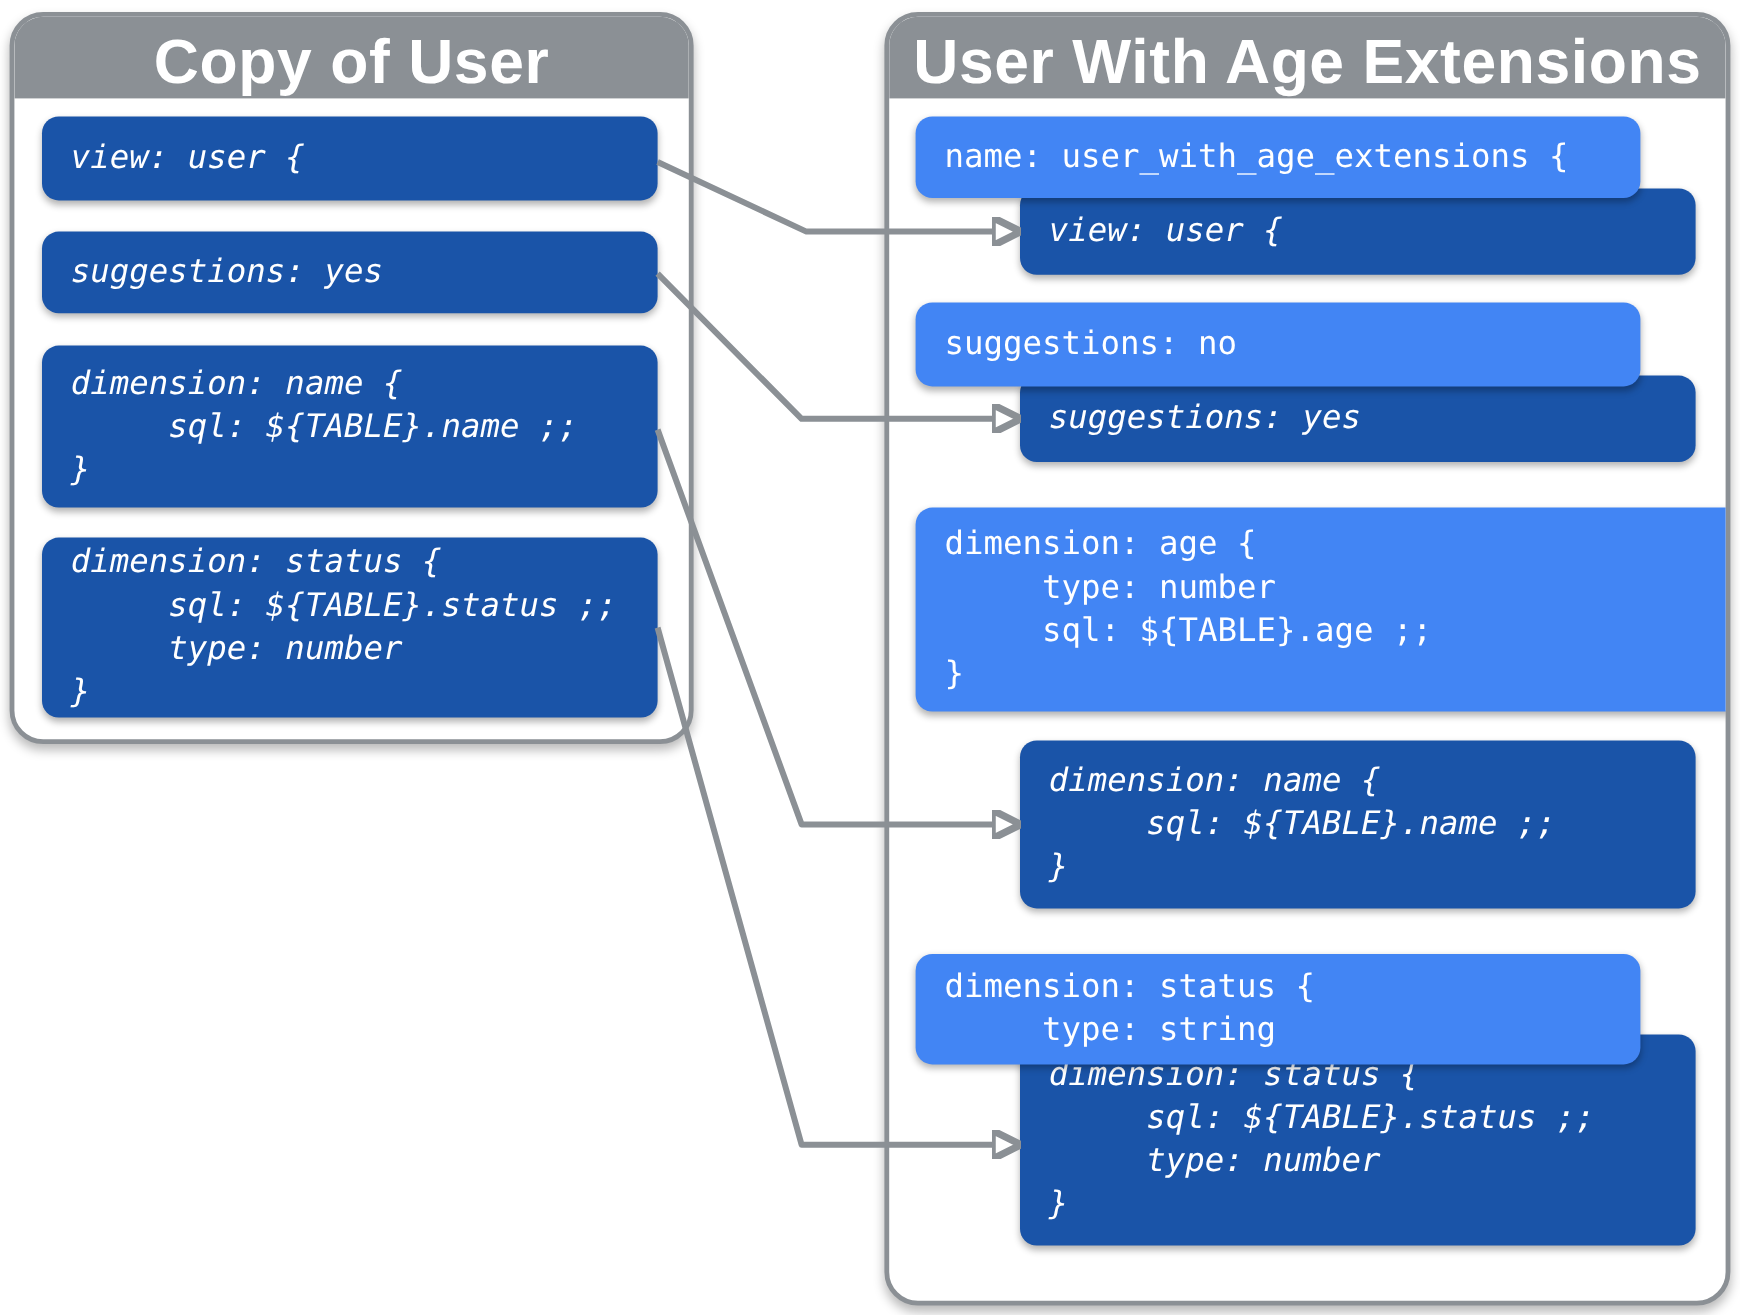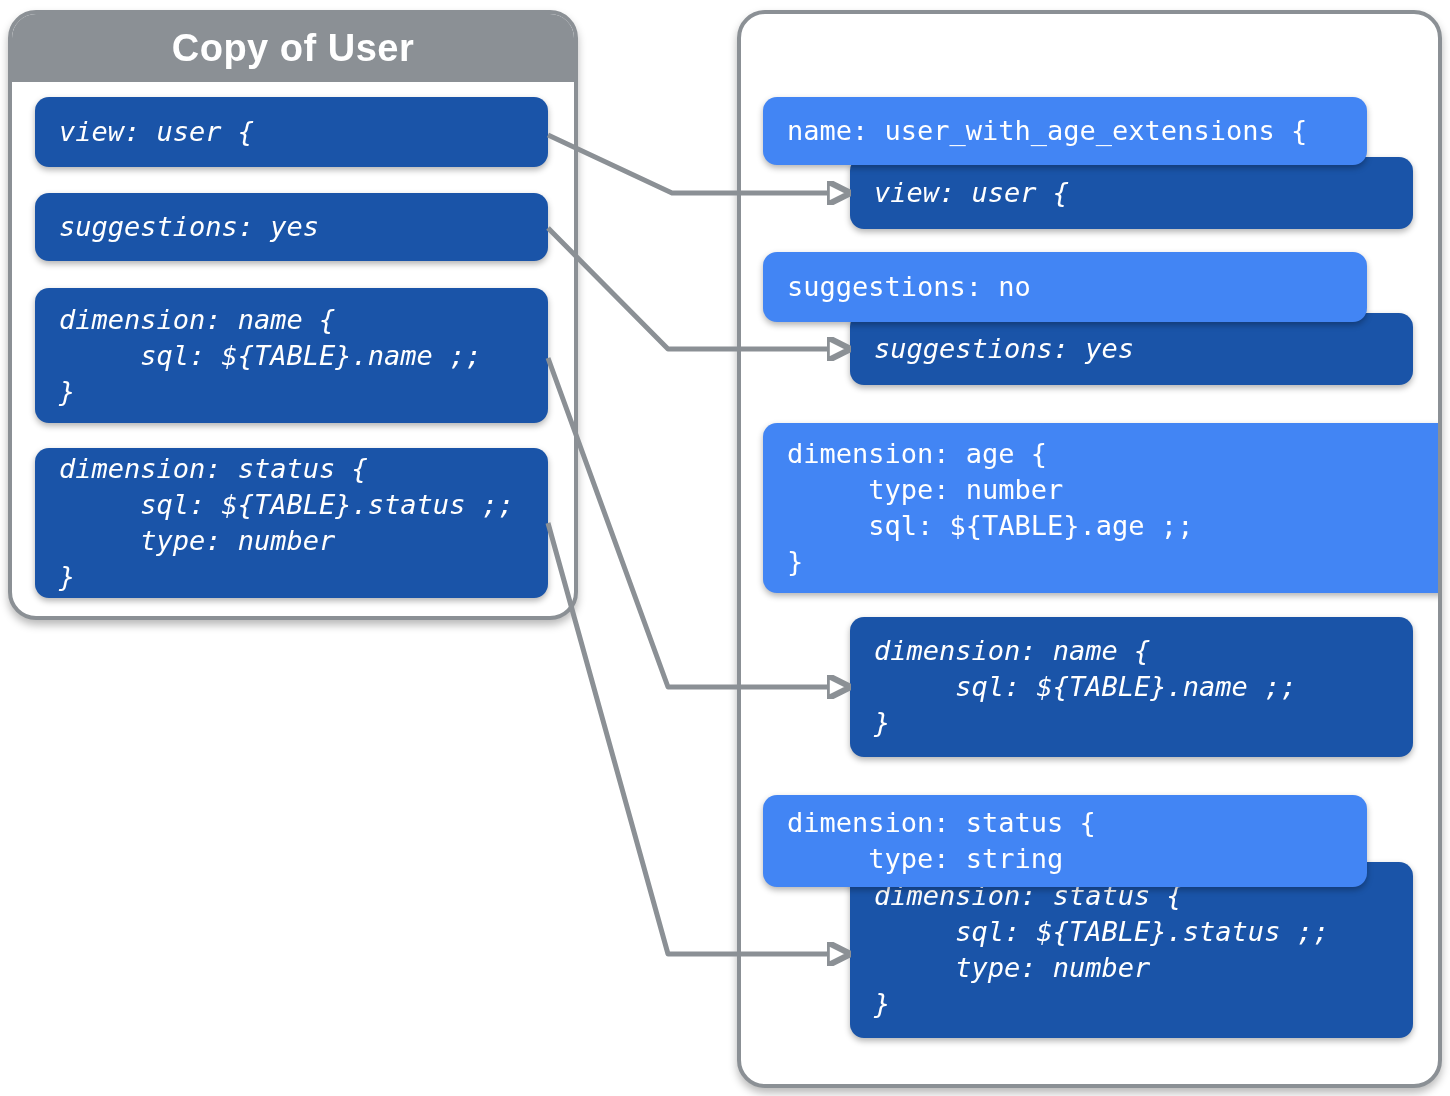--- a/index.html
+++ b/index.html
@@ -23,23 +23,23 @@
     border:4px solid var(--gray);
     border-radius:28px;
     box-shadow:0 5px 9px rgba(0,0,0,.28);
     overflow:hidden;
   }
   .panel-left{left:8px;top:10px;width:570px;height:610px;}
   .panel-right{left:737px;top:10px;width:705px;height:1078px;}
   .panel-header{
     position:absolute;left:0;top:0;right:0;height:68px;
     background:var(--gray);
-    display:flex;align-items:center;justify-content:center;
+    display:flex;align-items:flex-end;justify-content:center;
     color:#ffffff;
-    font-size:38px;font-weight:600;letter-spacing:.5px;
+    font-size:52px;font-weight:600;letter-spacing:.5px;
   }
   
   .code-block{
     position:absolute;
     border-radius:14px;
     display:flex;align-items:center;
     box-shadow:0 3px 6px rgba(0,0,0,.30);
   }
   .code-block pre{
     margin:0;padding:0 24px;
@@ -103,20 +103,23 @@
     </div>
     <div class="code-block dark l-status">
       <pre>dimension: status {
      sql: ${TABLE}.status ;;
      type: number
 }</pre>
     </div>
   </section>
 
   <section class="panel panel-right">
+    <header class="panel-header">
+      <span>User With Age Extensions</span>
+    </header>
 
     <div class="code-block dark r-view-dark">
       <pre>view: user {</pre>
     </div>
     <div class="code-block light r-view-light">
       <pre>name: user_with_age_extensions {</pre>
     </div>
 
     <div class="code-block dark r-sugg-dark">
       <pre>suggestions: yes</pre>

